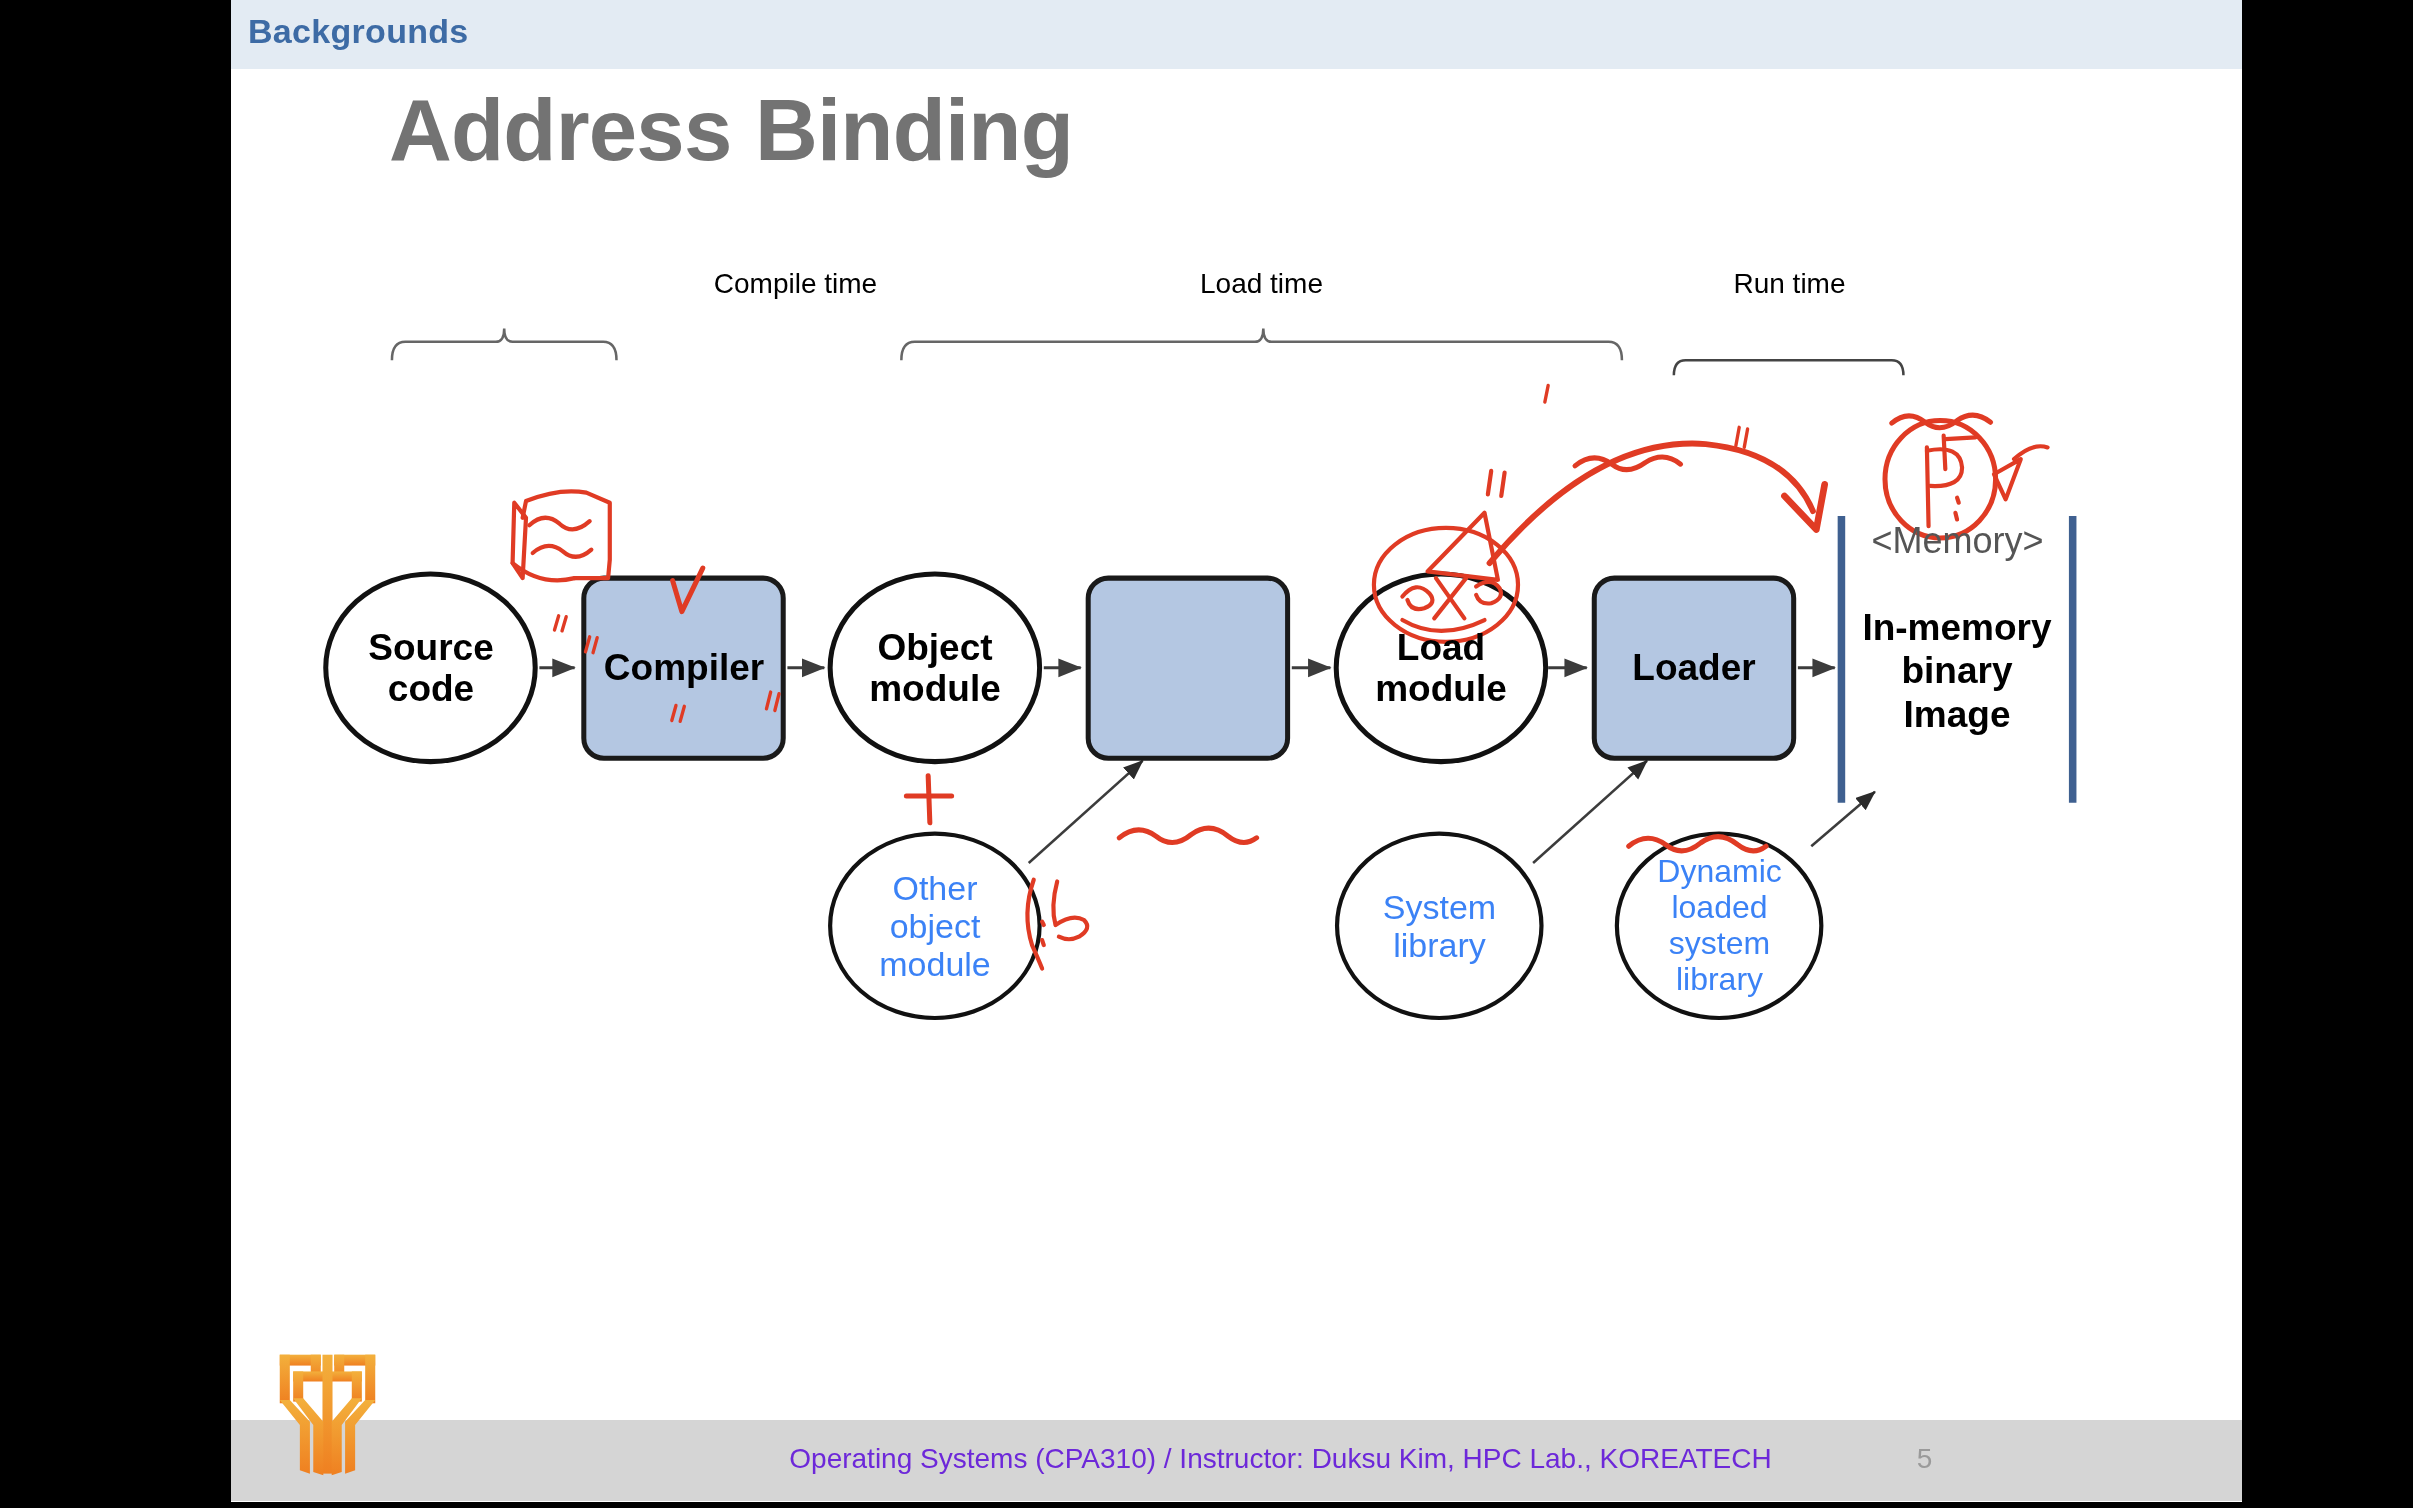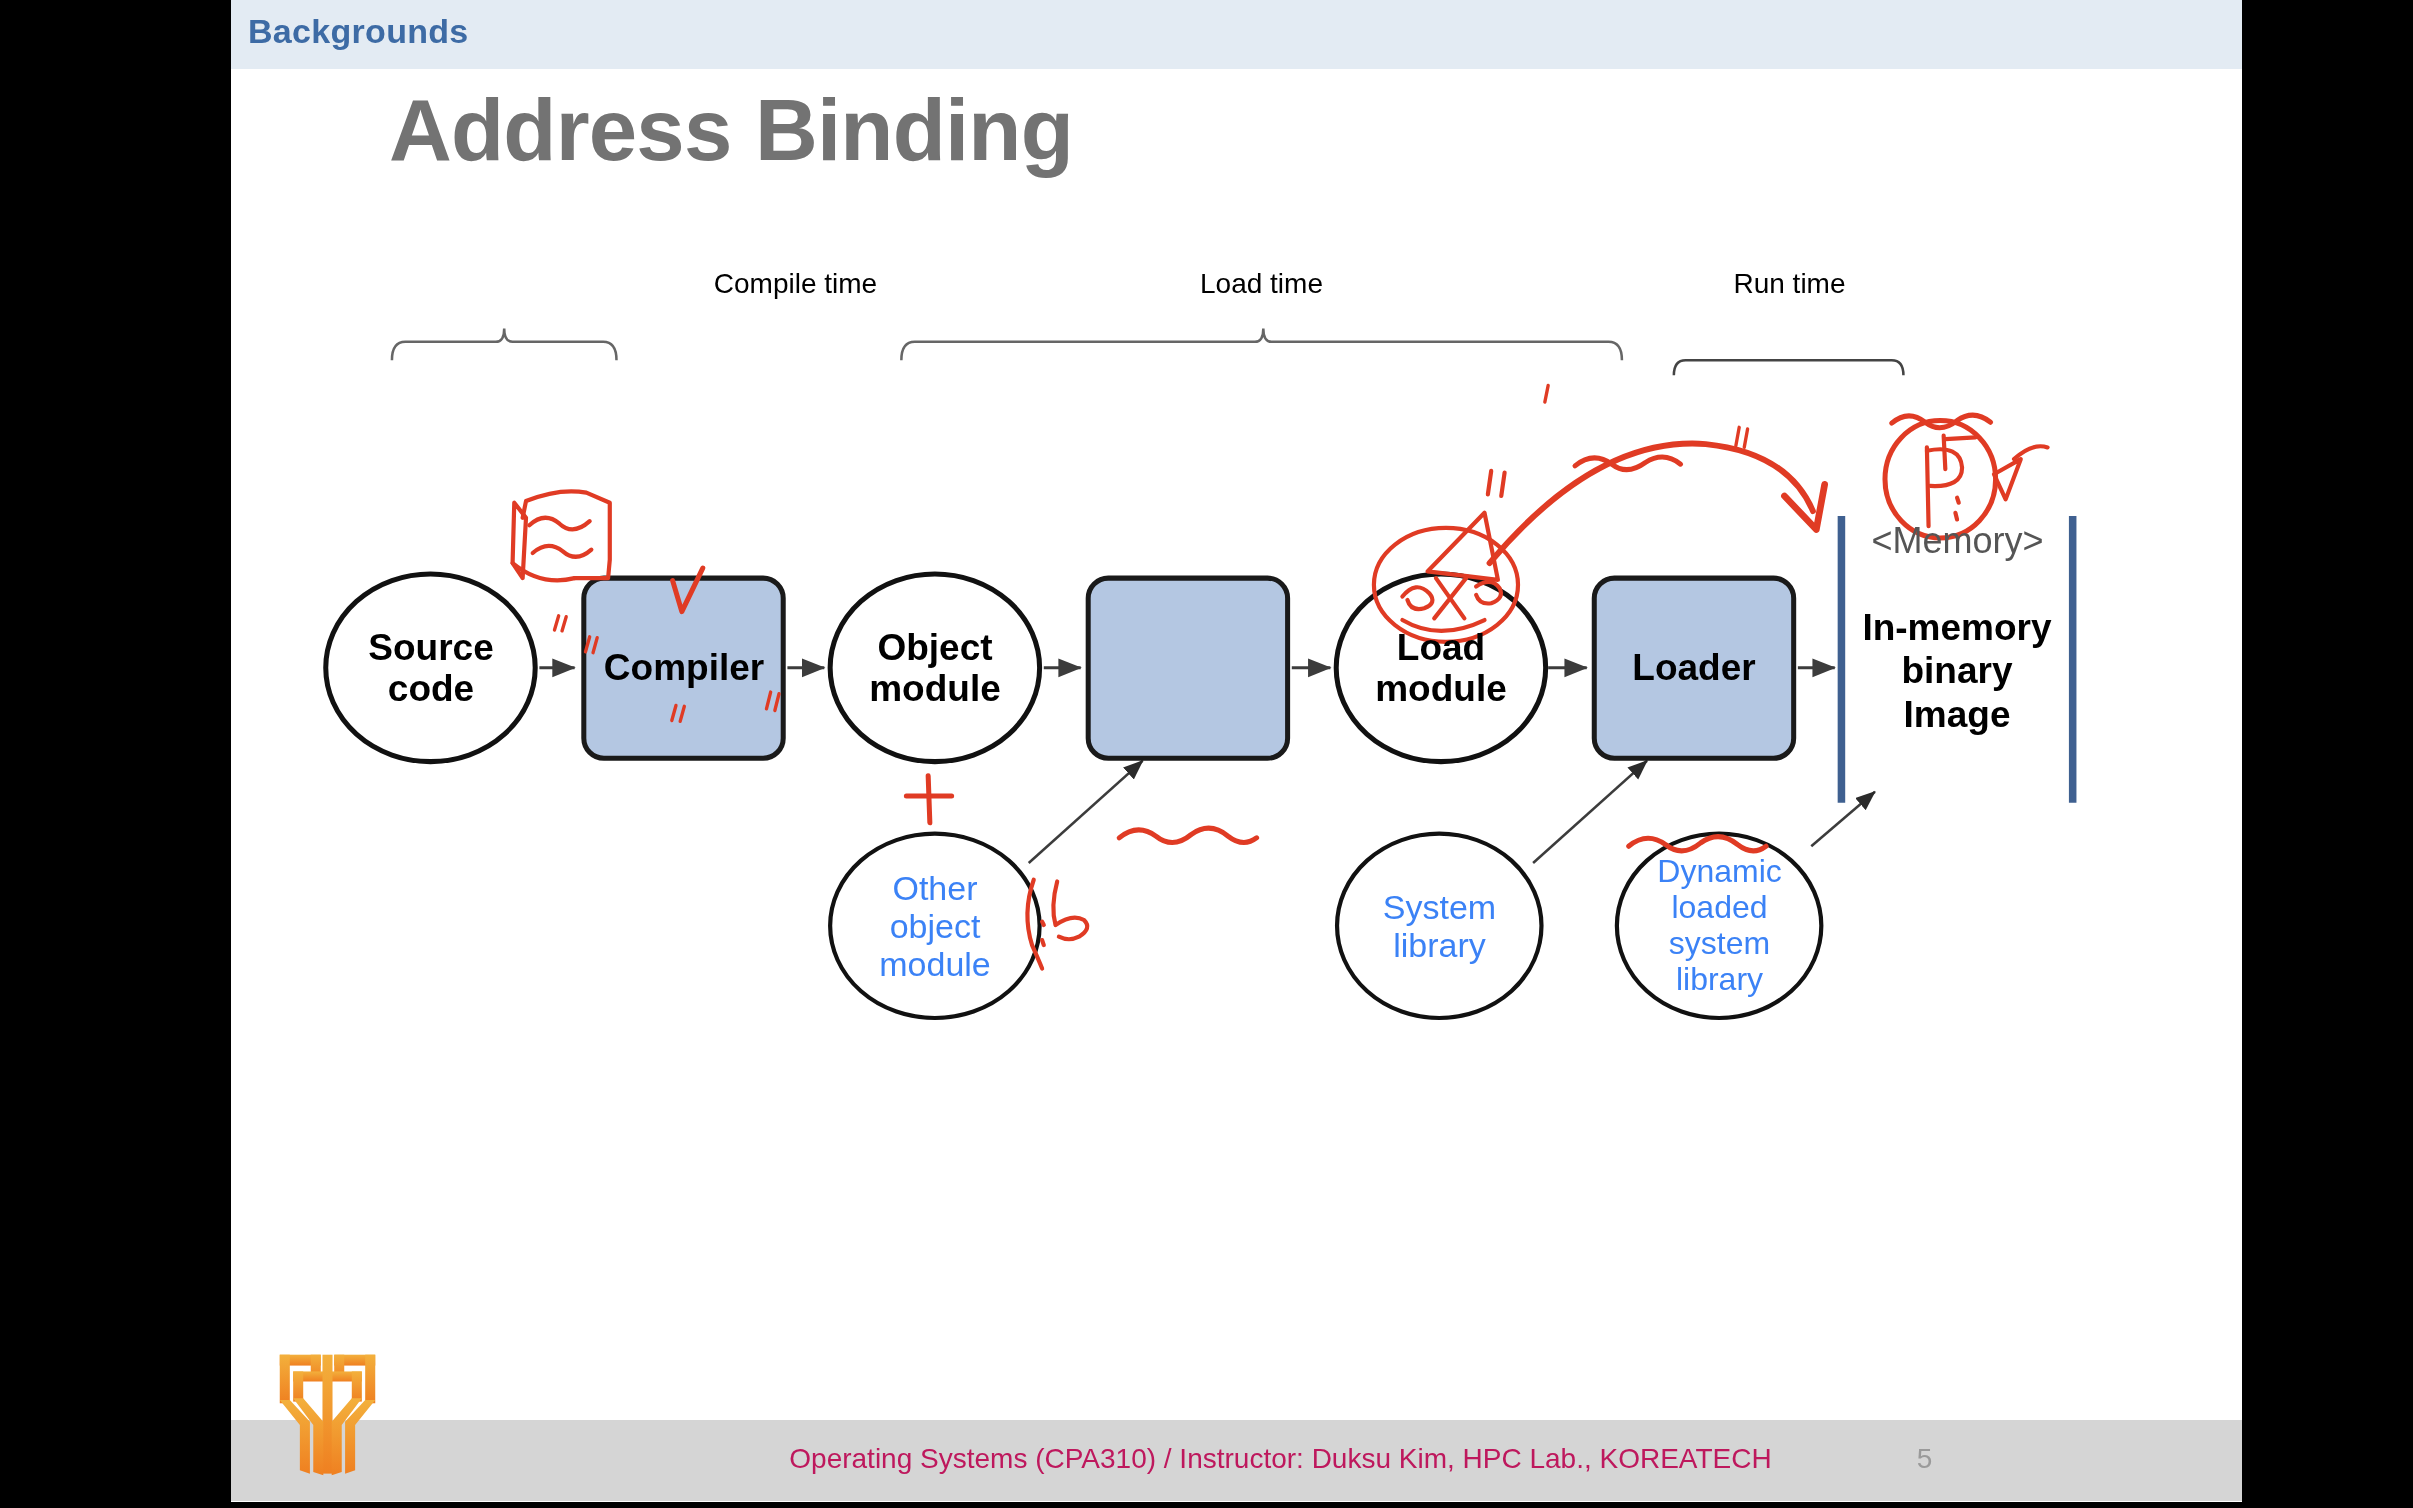--- a/index.html
+++ b/index.html
@@ -14,21 +14,21 @@
   #header-title{position:absolute;left:17px;top:11.7px;font-size:34px;font-weight:bold;color:#3d6ba5;letter-spacing:0.3px;}
 
   
   #slide-title{position:absolute;left:158px;top:80px;font-size:87px;font-weight:bold;color:#737373;letter-spacing:-0.8px;}
 
   
   #headline{position:absolute;left:0;top:1183px;width:2011px;text-align:center;font-size:74px;font-weight:bold;color:#444444;}
 
   
   #footer-band{position:absolute;left:0;top:1420px;width:2011px;height:81px;background:#d5d5d5;}
-  #footer-text{position:absolute;left:0;top:1443px;width:2099px;text-align:center;font-size:28px;color:#be185d;}
+  #footer-text{position:absolute;left:0;top:1443px;width:2099px;text-align:center;font-size:28px;color:#6d28d9;}
   #footer-page{position:absolute;left:1643px;top:1443px;width:101px;text-align:center;font-size:28px;color:#9a9a9a;}
   #logo{position:absolute;left:42px;top:1348px;width:109px;height:134px;}
 
   
   #diagram{position:absolute;left:0;top:0;width:2011px;height:1173px;}
   .dsvg{position:absolute;left:0;top:0;width:2011px;height:1173px;overflow:visible;}
 
   .node-label{
     position:absolute;display:flex;align-items:center;justify-content:center;
     text-align:center;line-height:1.12;pointer-events:none;

